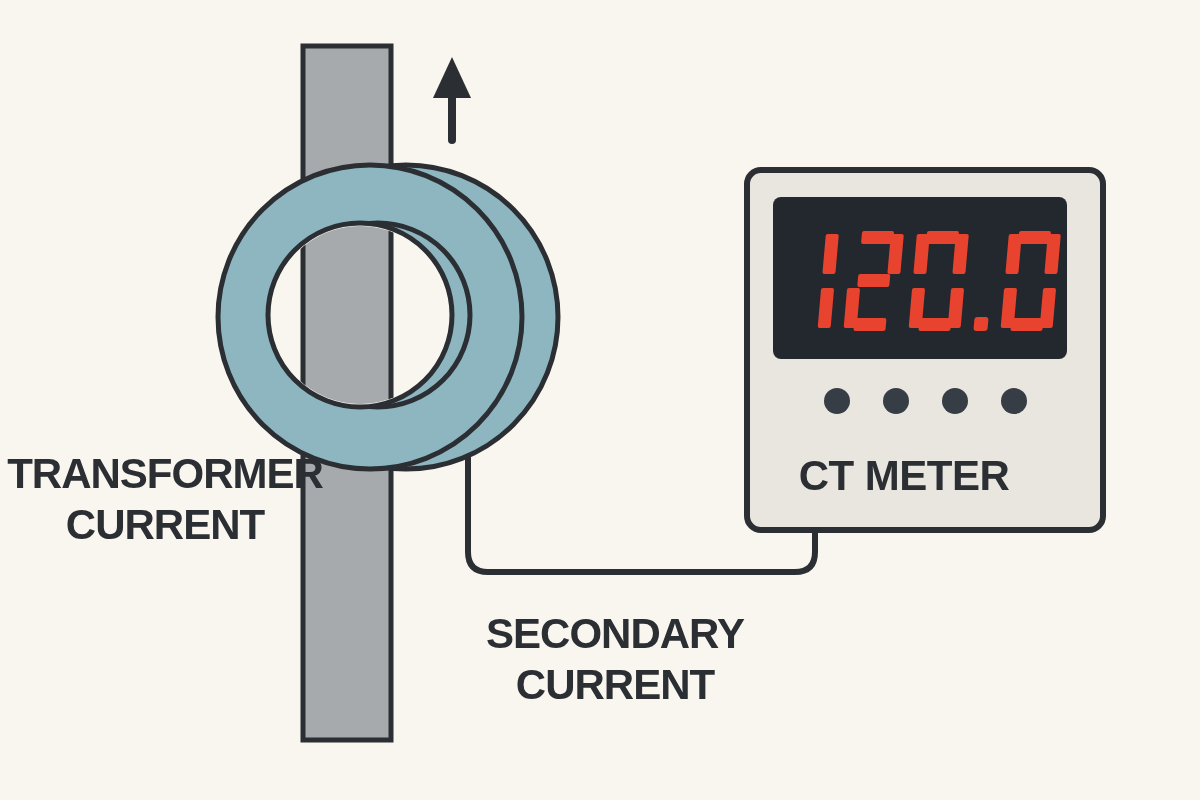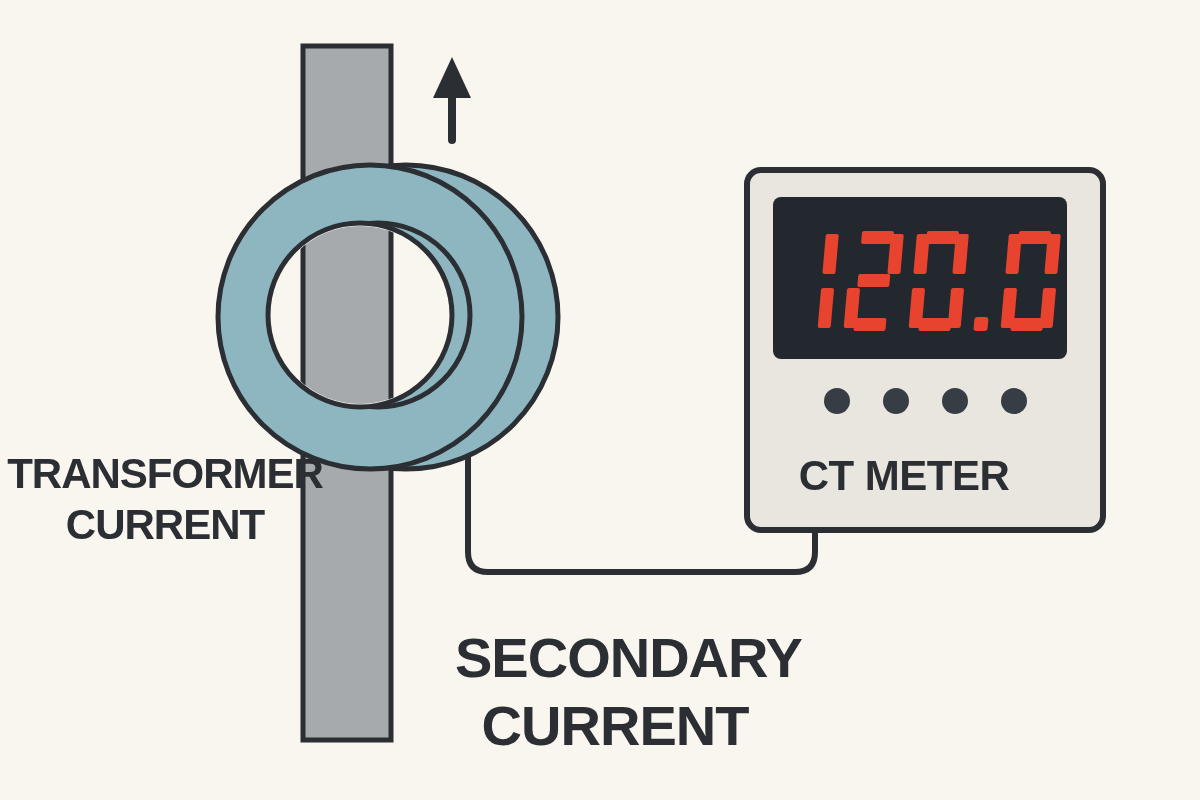--- a/index.html
+++ b/index.html
@@ -27,21 +27,21 @@
   
   .label {
     position: absolute;
     color: var(--ink);
     font-weight: bold;
     text-align: center;
     line-height: 1.22;
     letter-spacing: -1px;
   }
   .label-ct        { left: 5px;   top: 448px; width: 320px; font-size: 42px; }
-  .label-secondary { left: 455px; top: 624px; width: 320px; font-size: 56px; }
+  .label-secondary { left: 455px; top: 608px; width: 320px; font-size: 42px; }
   .label-meter     { left: 726px; top: 450px; width: 356px; font-size: 42px; letter-spacing: -0.5px; }
 
   
   .display-overlay {
     position: absolute;
     left: 773px; top: 197px; width: 294px; height: 162px;
     display: flex; justify-content: center; align-items: flex-end;
     gap: 13px; padding-bottom: 28px;
     transform: skewX(-5deg);
   }

